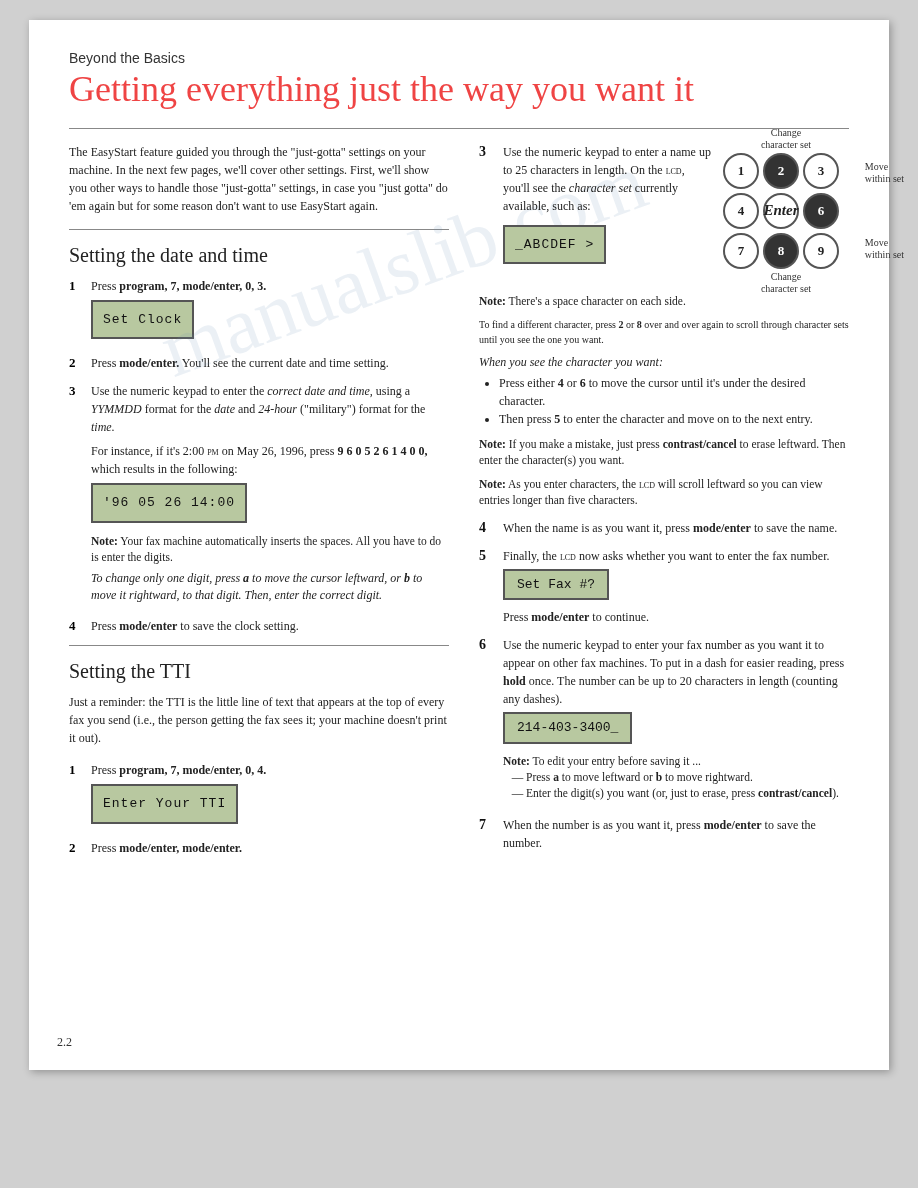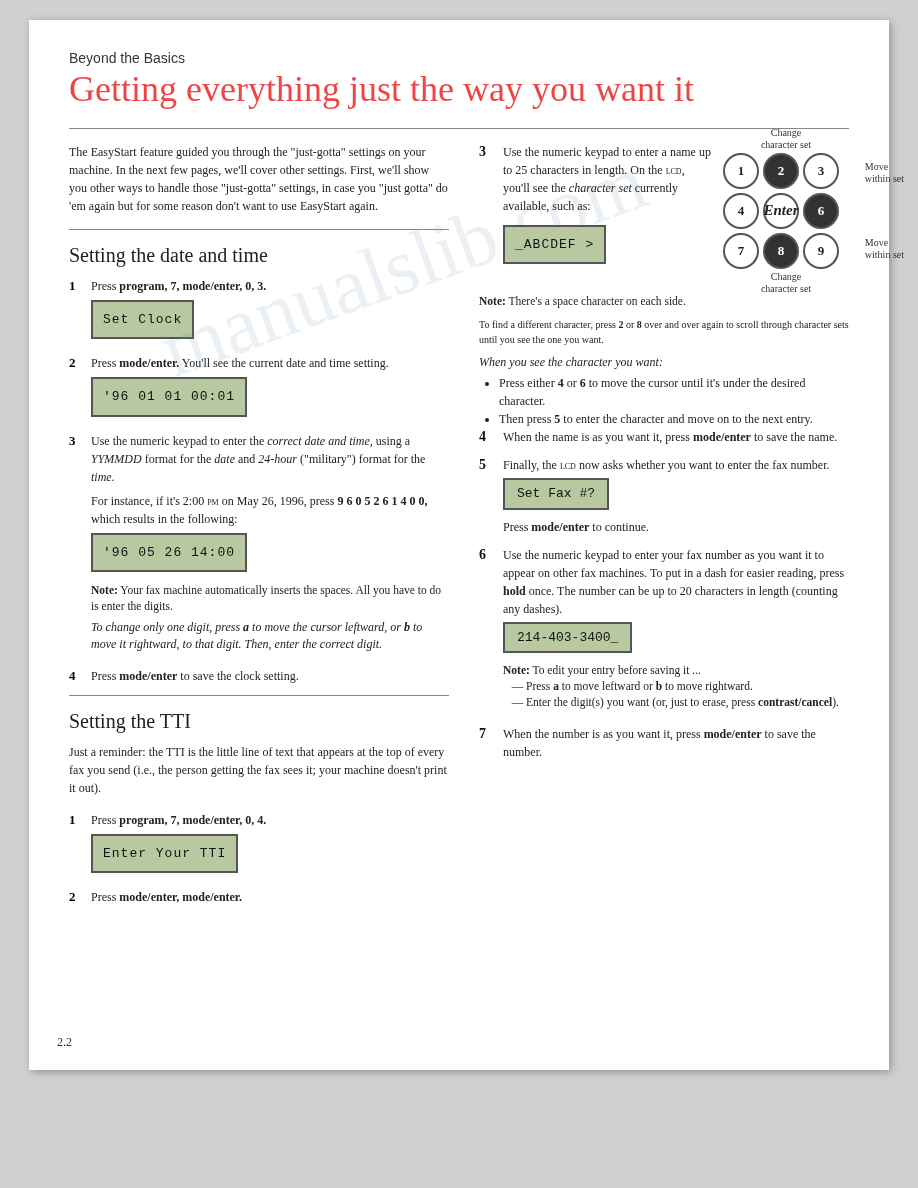--- a/index.html
+++ b/index.html
@@ -220,21 +220,20 @@
         <div class="step-content">
           Press <b>program, 7, mode/enter, 0, 3.</b>
           <div><div class="lcd-box">Set Clock</div></div>
         </div>
       </div>
 
       <div class="step-block">
         <span class="step-num">2</span>
         <div class="step-content">
           Press <b>mode/enter.</b> You'll see the current date and time setting.
-          <div><div class="lcd-box">'96 01 01 00:01</div></div>
         </div>
       </div>
 
       <div class="step-block">
         <span class="step-num">3</span>
         <div class="step-content">
           Use the numeric keypad to enter the <i>correct date and time,</i> using a <i>YYMMDD</i> format for the <i>date</i> and <i>24-hour</i> ("military") format for the <i>time.</i>
           <div style="margin-top:6px;">For instance, if it's 2:00 <span style="font-variant:small-caps;">pm</span> on May 26, 1996, press <b>9 6 0 5 2 6 1 4 0 0,</b> which results in the following:</div>
           <div><div class="lcd-box">'96 05 26 14:00</div></div>
           <div class="note-block"><b>Note:</b> Your fax machine automatically inserts the spaces. All you have to do is enter the digits.</div>
@@ -311,21 +310,27 @@
       <p style="font-size:10px; color:#222; line-height:1.5; margin-bottom:8px;">
         To find a different character, press <b>2</b> or <b>8</b> over and over again to scroll through character sets until you see the one you want.
       </p>
 
       <p style="font-size:12px; color:#222; font-style:italic; margin-bottom:4px;">When you see the character you want:</p>
       <ul class="bullet-list">
         <li>Press either <b>4</b> or <b>6</b> to move the cursor until it's under the desired character.</li>
         <li>Then press <b>5</b> to enter the character and move on to the next entry.</li>
       </ul>
 
-
+      <div class="note-block" style="margin: 8px 0;">
+        <b>Note:</b> If you make a mistake, just press <b>contrast/cancel</b> to erase leftward. Then enter the character(s) you want.
+      </div>
+
+      <div class="note-block" style="margin-bottom: 10px;">
+        <b>Note:</b> As you enter characters, the <span style="font-variant:small-caps;">lcd</span> will scroll leftward so you can view entries longer than five characters.
+      </div>
 
       <div class="right-step-block">
         <span class="right-step-num">4</span>
         <div class="right-step-content">
           When the name is as you want it, press <b>mode/enter</b> to save the name.
         </div>
       </div>
 
       <div class="right-step-block">
         <span class="right-step-num">5</span>

